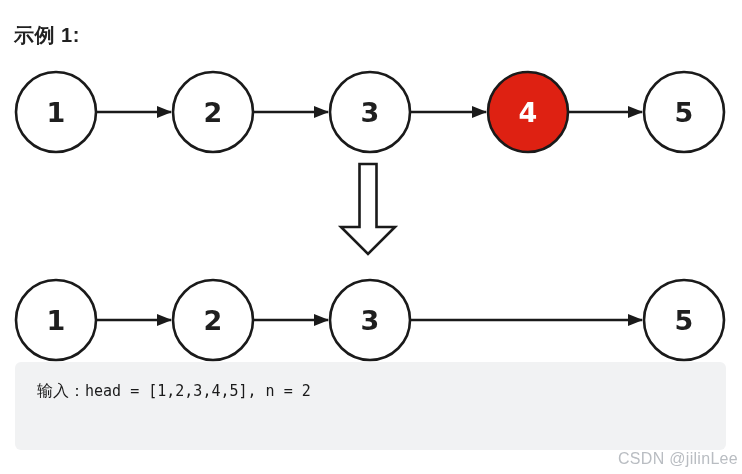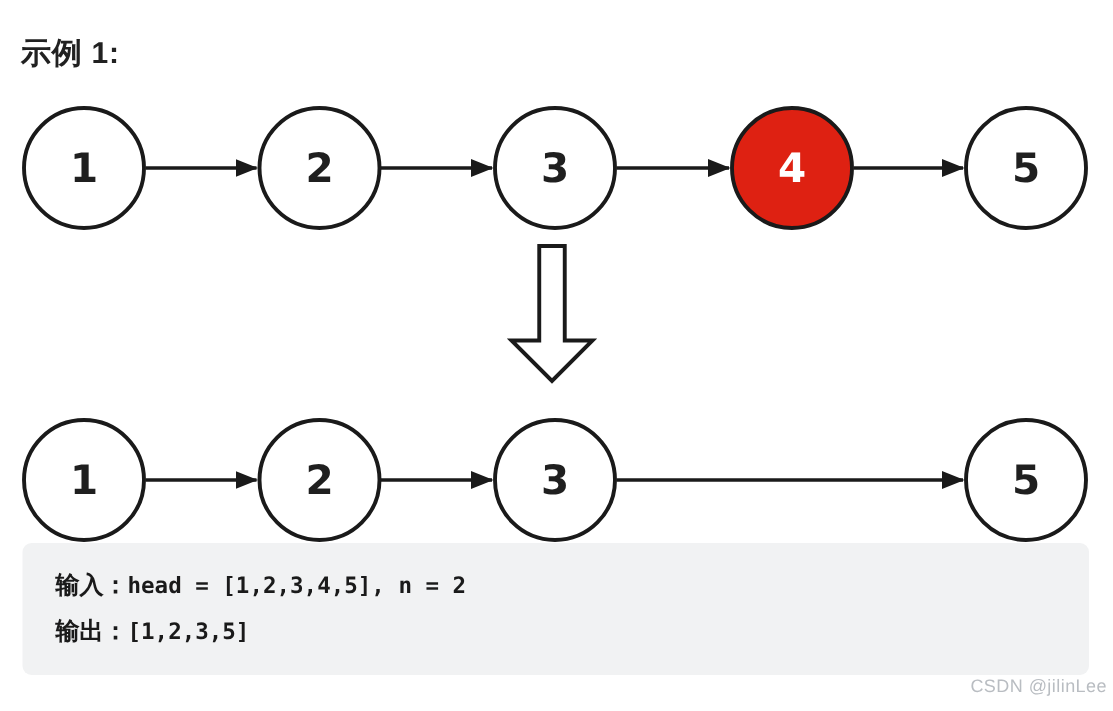--- a/index.html
+++ b/index.html
@@ -16,34 +16,33 @@
   .node-circle{stroke:#1a1a1a;stroke-width:2.6;}
   .node-label{
     font-family:"DejaVu Sans","Liberation Sans",sans-serif;
     font-size:27px;font-weight:bold;text-anchor:middle;
   }
   .down-arrow{fill:#ffffff;stroke:#1a1a1a;stroke-width:2.6;stroke-linejoin:miter;}
   .io-box{
     position:absolute;left:15px;top:362px;width:711px;height:88px;
     background:#f1f2f3;border-radius:6px;box-sizing:border-box;
     padding:13px 0 0 22px;
-    font-weight:bold;
   }
   .io-line{height:31px;line-height:31px;white-space:pre;color:#1a1a1a;}
   .io-label{
     font-family:"Liberation Serif","DejaVu Serif",serif;
     font-size:16px;
   }
   .io-code{
     font-family:"DejaVu Sans Mono","Liberation Mono",monospace;
     font-size:15px;
   }
   .watermark{
     position:absolute;right:4px;top:450px;
-    font-size:12px;color:#b9bdc2;letter-spacing:.3px;
+    font-size:16px;color:#b9bdc2;letter-spacing:.3px;
   }
 </style>
 </head>
 <body>
 
 <div class="page">
 
   <div class="title">示例 1:</div>
 
   <svg id="diagram-svg" width="742" height="474" viewBox="0 0 742 474" xmlns="http://www.w3.org/2000/svg">
@@ -95,18 +94,17 @@
         </g>
         <g>
           <circle class="node-circle" cx="684" cy="320" r="40" fill="#ffffff"></circle>
           <text class="node-label" x="684" y="329.5" fill="#1f1f1f">5</text>
         </g>
       </g>
   </svg>
 
   <div class="io-box">
     <div class="io-line"><span class="io-label">输入：</span><span class="io-code">head = [1,2,3,4,5], n = 2</span></div>
-    <div class="io-line"><span class="io-label">输出：</span><span class="io-code">[1,2,3,5]</span></div>
   </div>
 
   <div class="watermark">CSDN @jilinLee</div>
 
 </div>
 
 </body></html>

